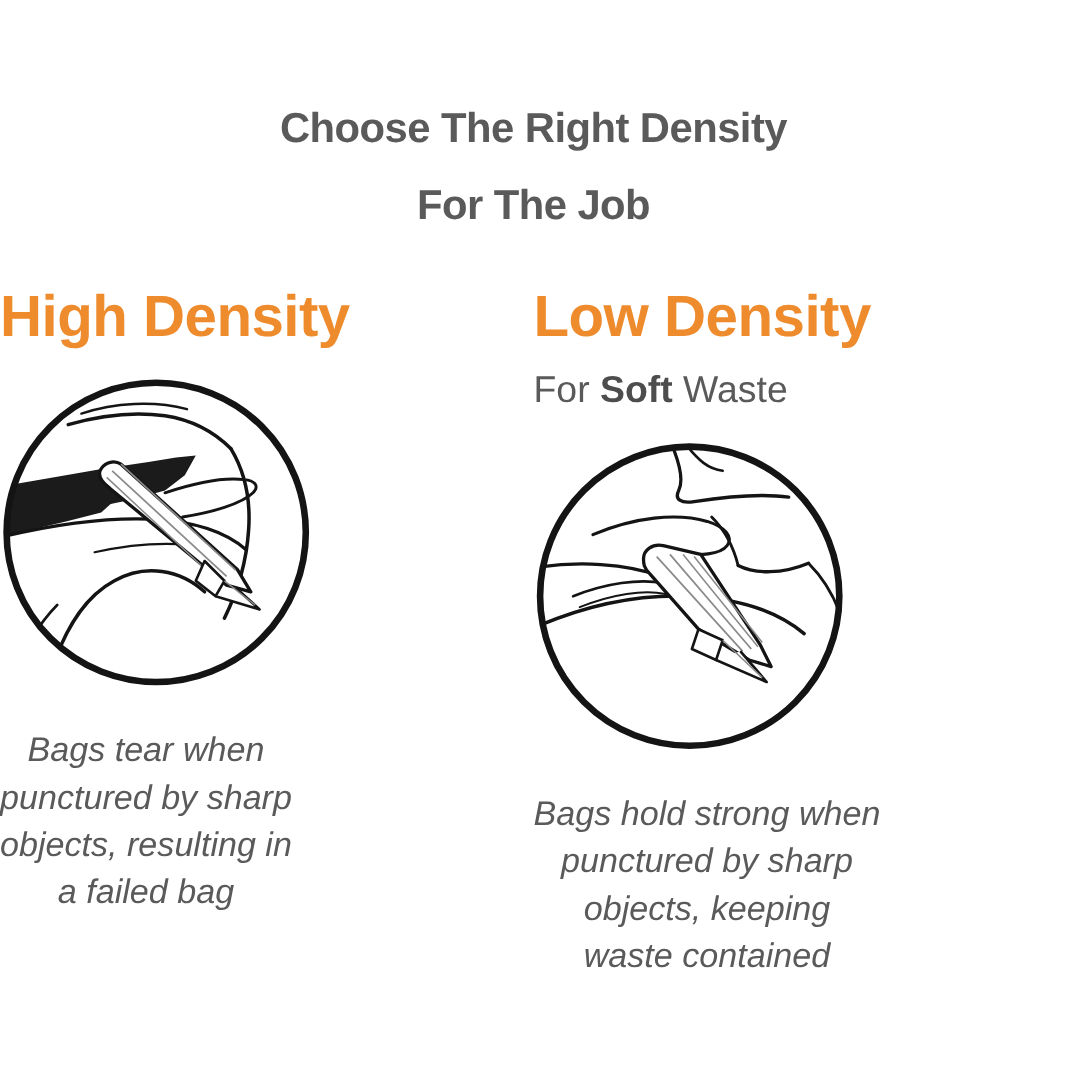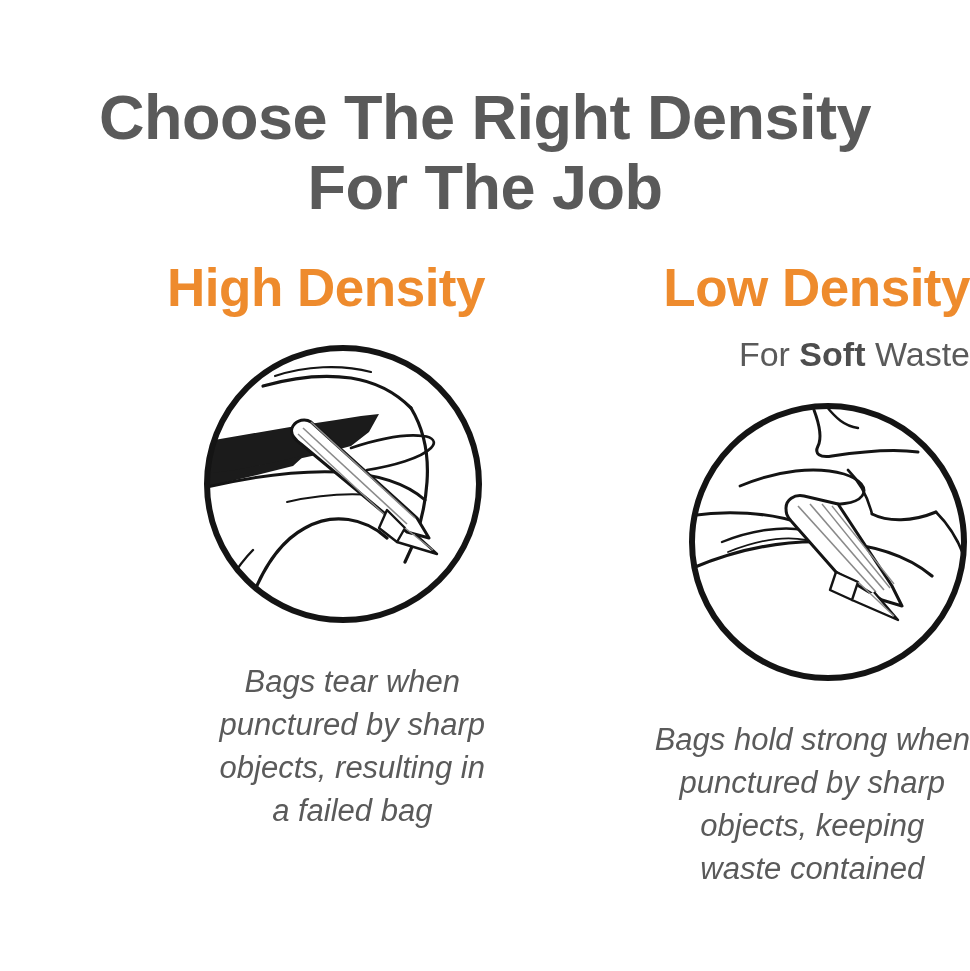--- a/index.html
+++ b/index.html
@@ -26,42 +26,42 @@
   
   .title-block {
     position: absolute;
     top: 82px;
     left: 0;
     width: 970px;
     text-align: center;
   }
   .title-line {
     display: block;
-    font-size: 63px;
+    font-size: 38px;
     font-weight: bold;
     line-height: 70px;
     color: #5a5a5a;
     letter-spacing: -0.5px;
   }
 
   
   .columns {
     position: absolute;
     top: 258px;
     left: 0;
     width: 970px;
     display: flex;
     flex-direction: row;
     align-items: flex-start;
   }
   .column {
     width: 485px;
     display: flex;
     flex-direction: column;
-    align-items: flex-end;
+    align-items: flex-start;
   }
 
   .density-heading {
     font-size: 53px;
     font-weight: bold;
     line-height: 60px;
     color: #ee8b2d;
     letter-spacing: -0.5px;
     margin: 0;
     text-align: center;

